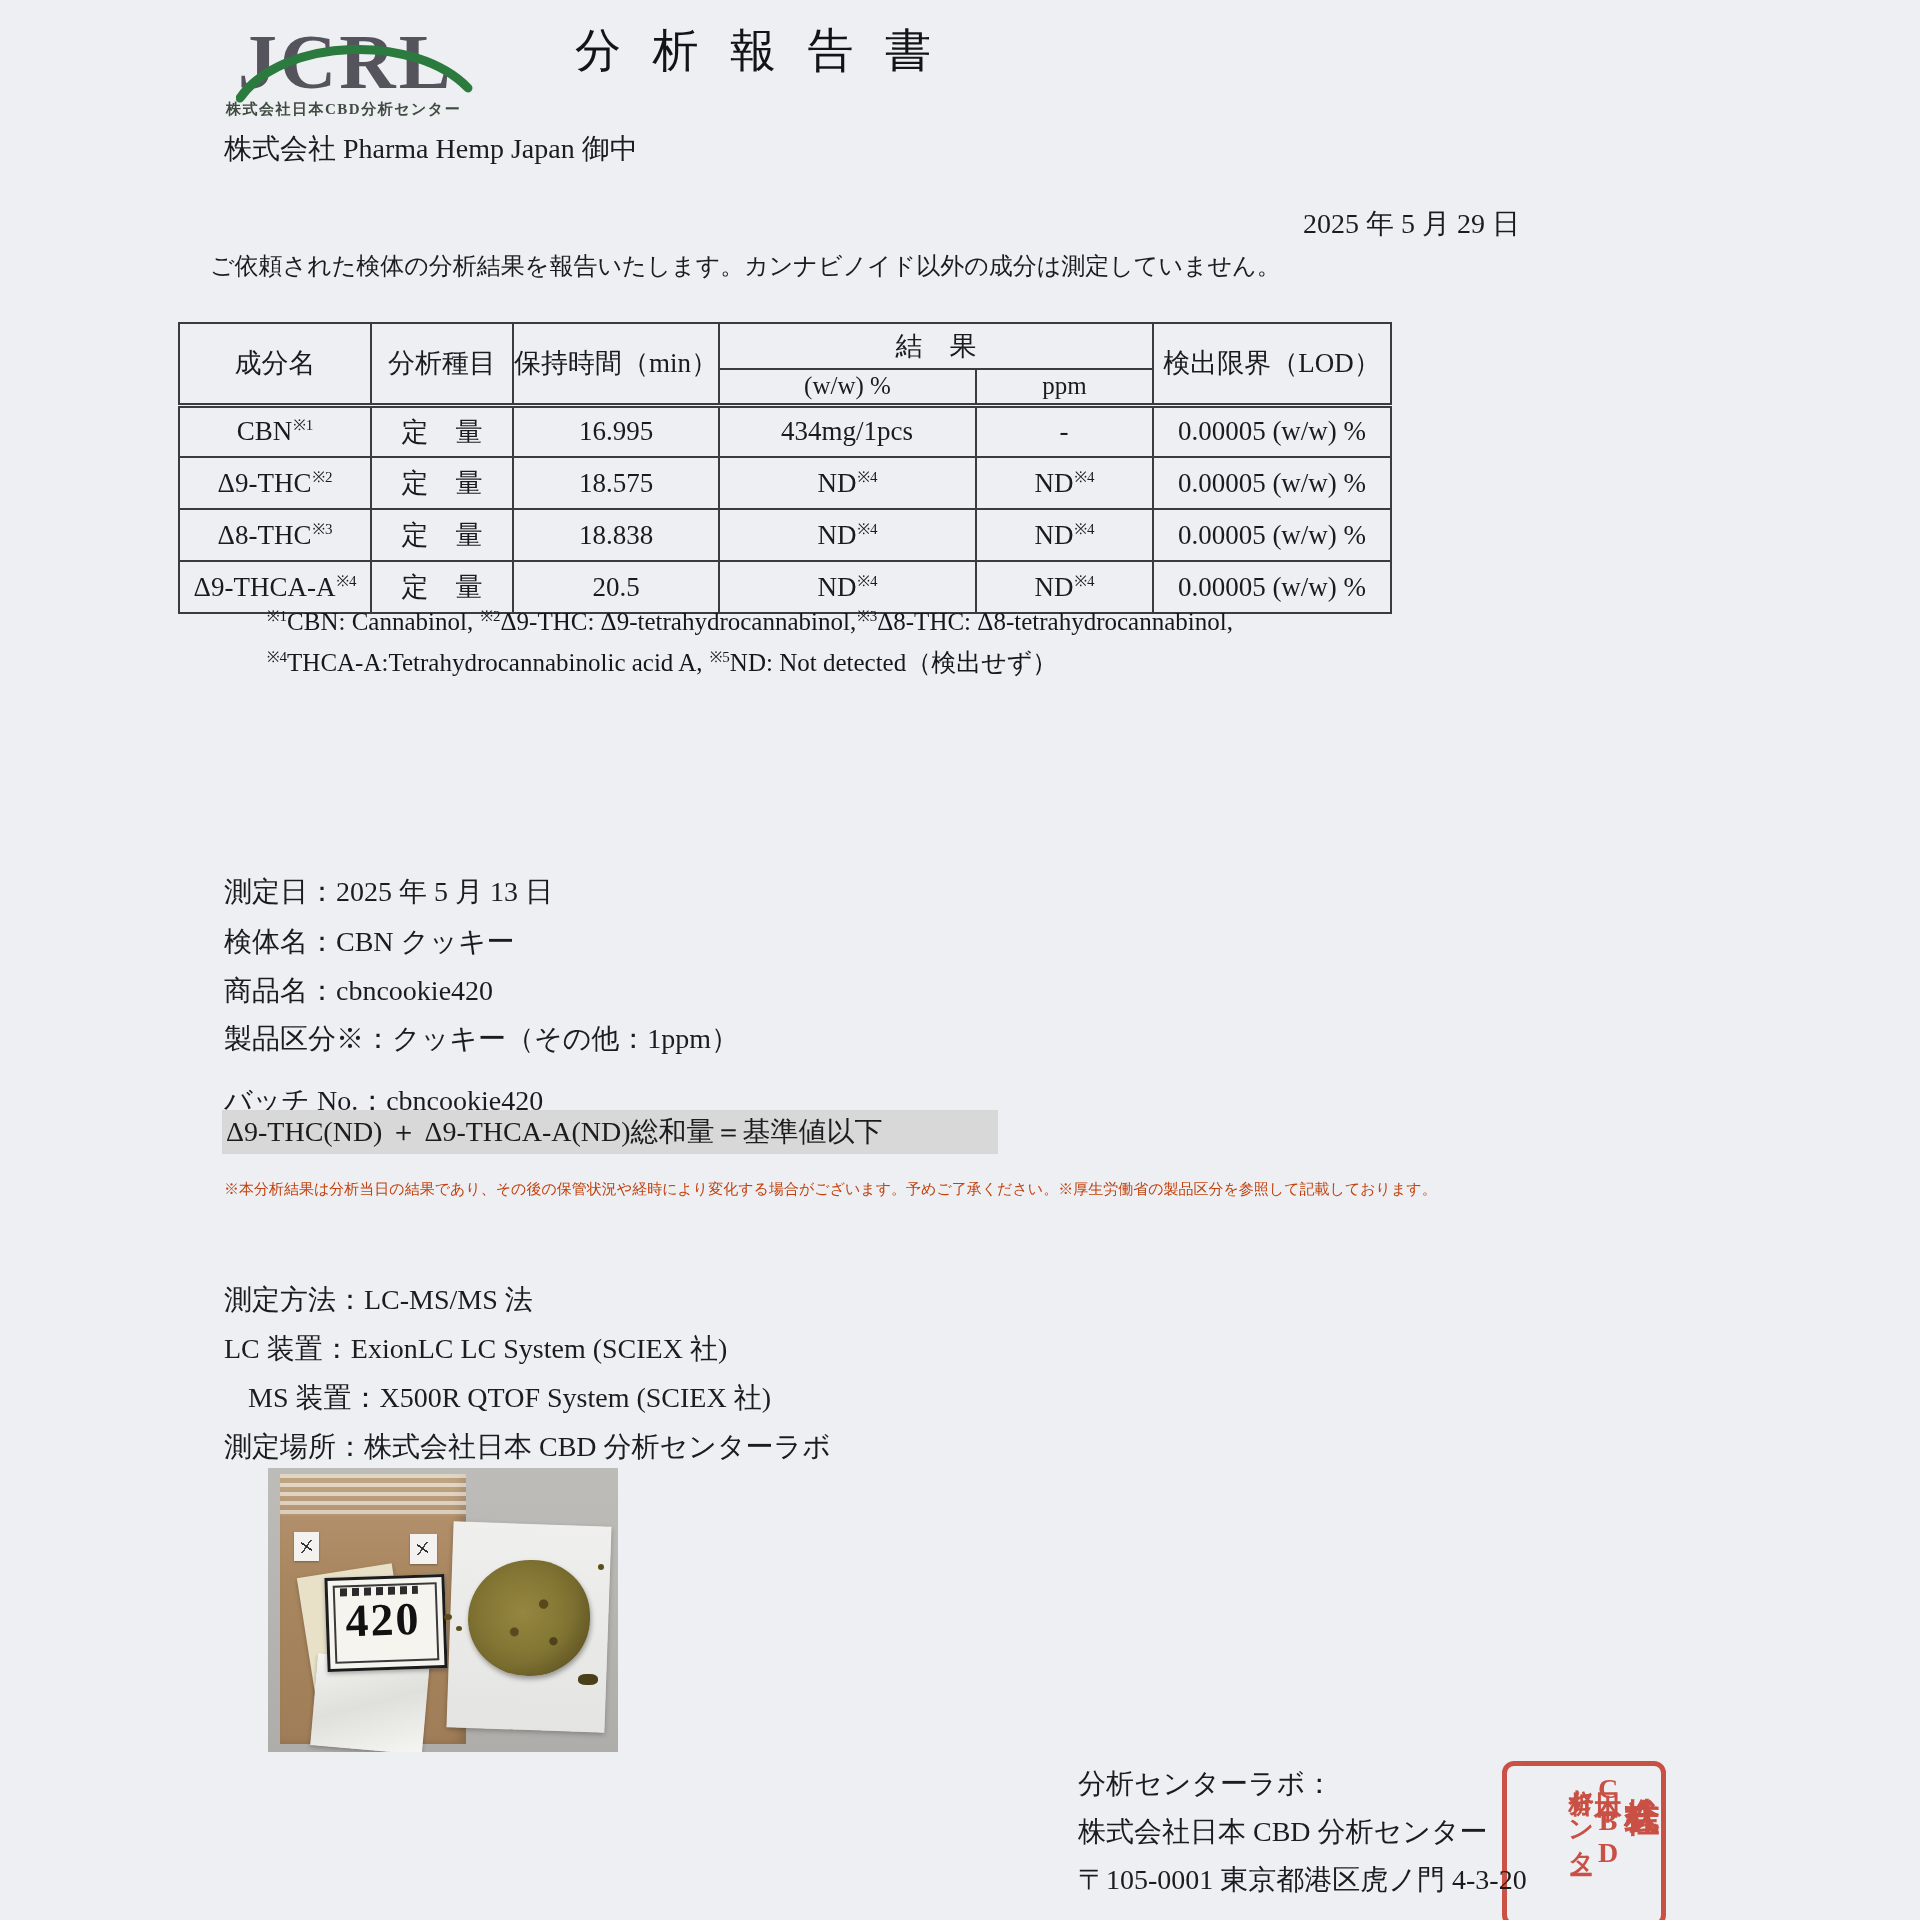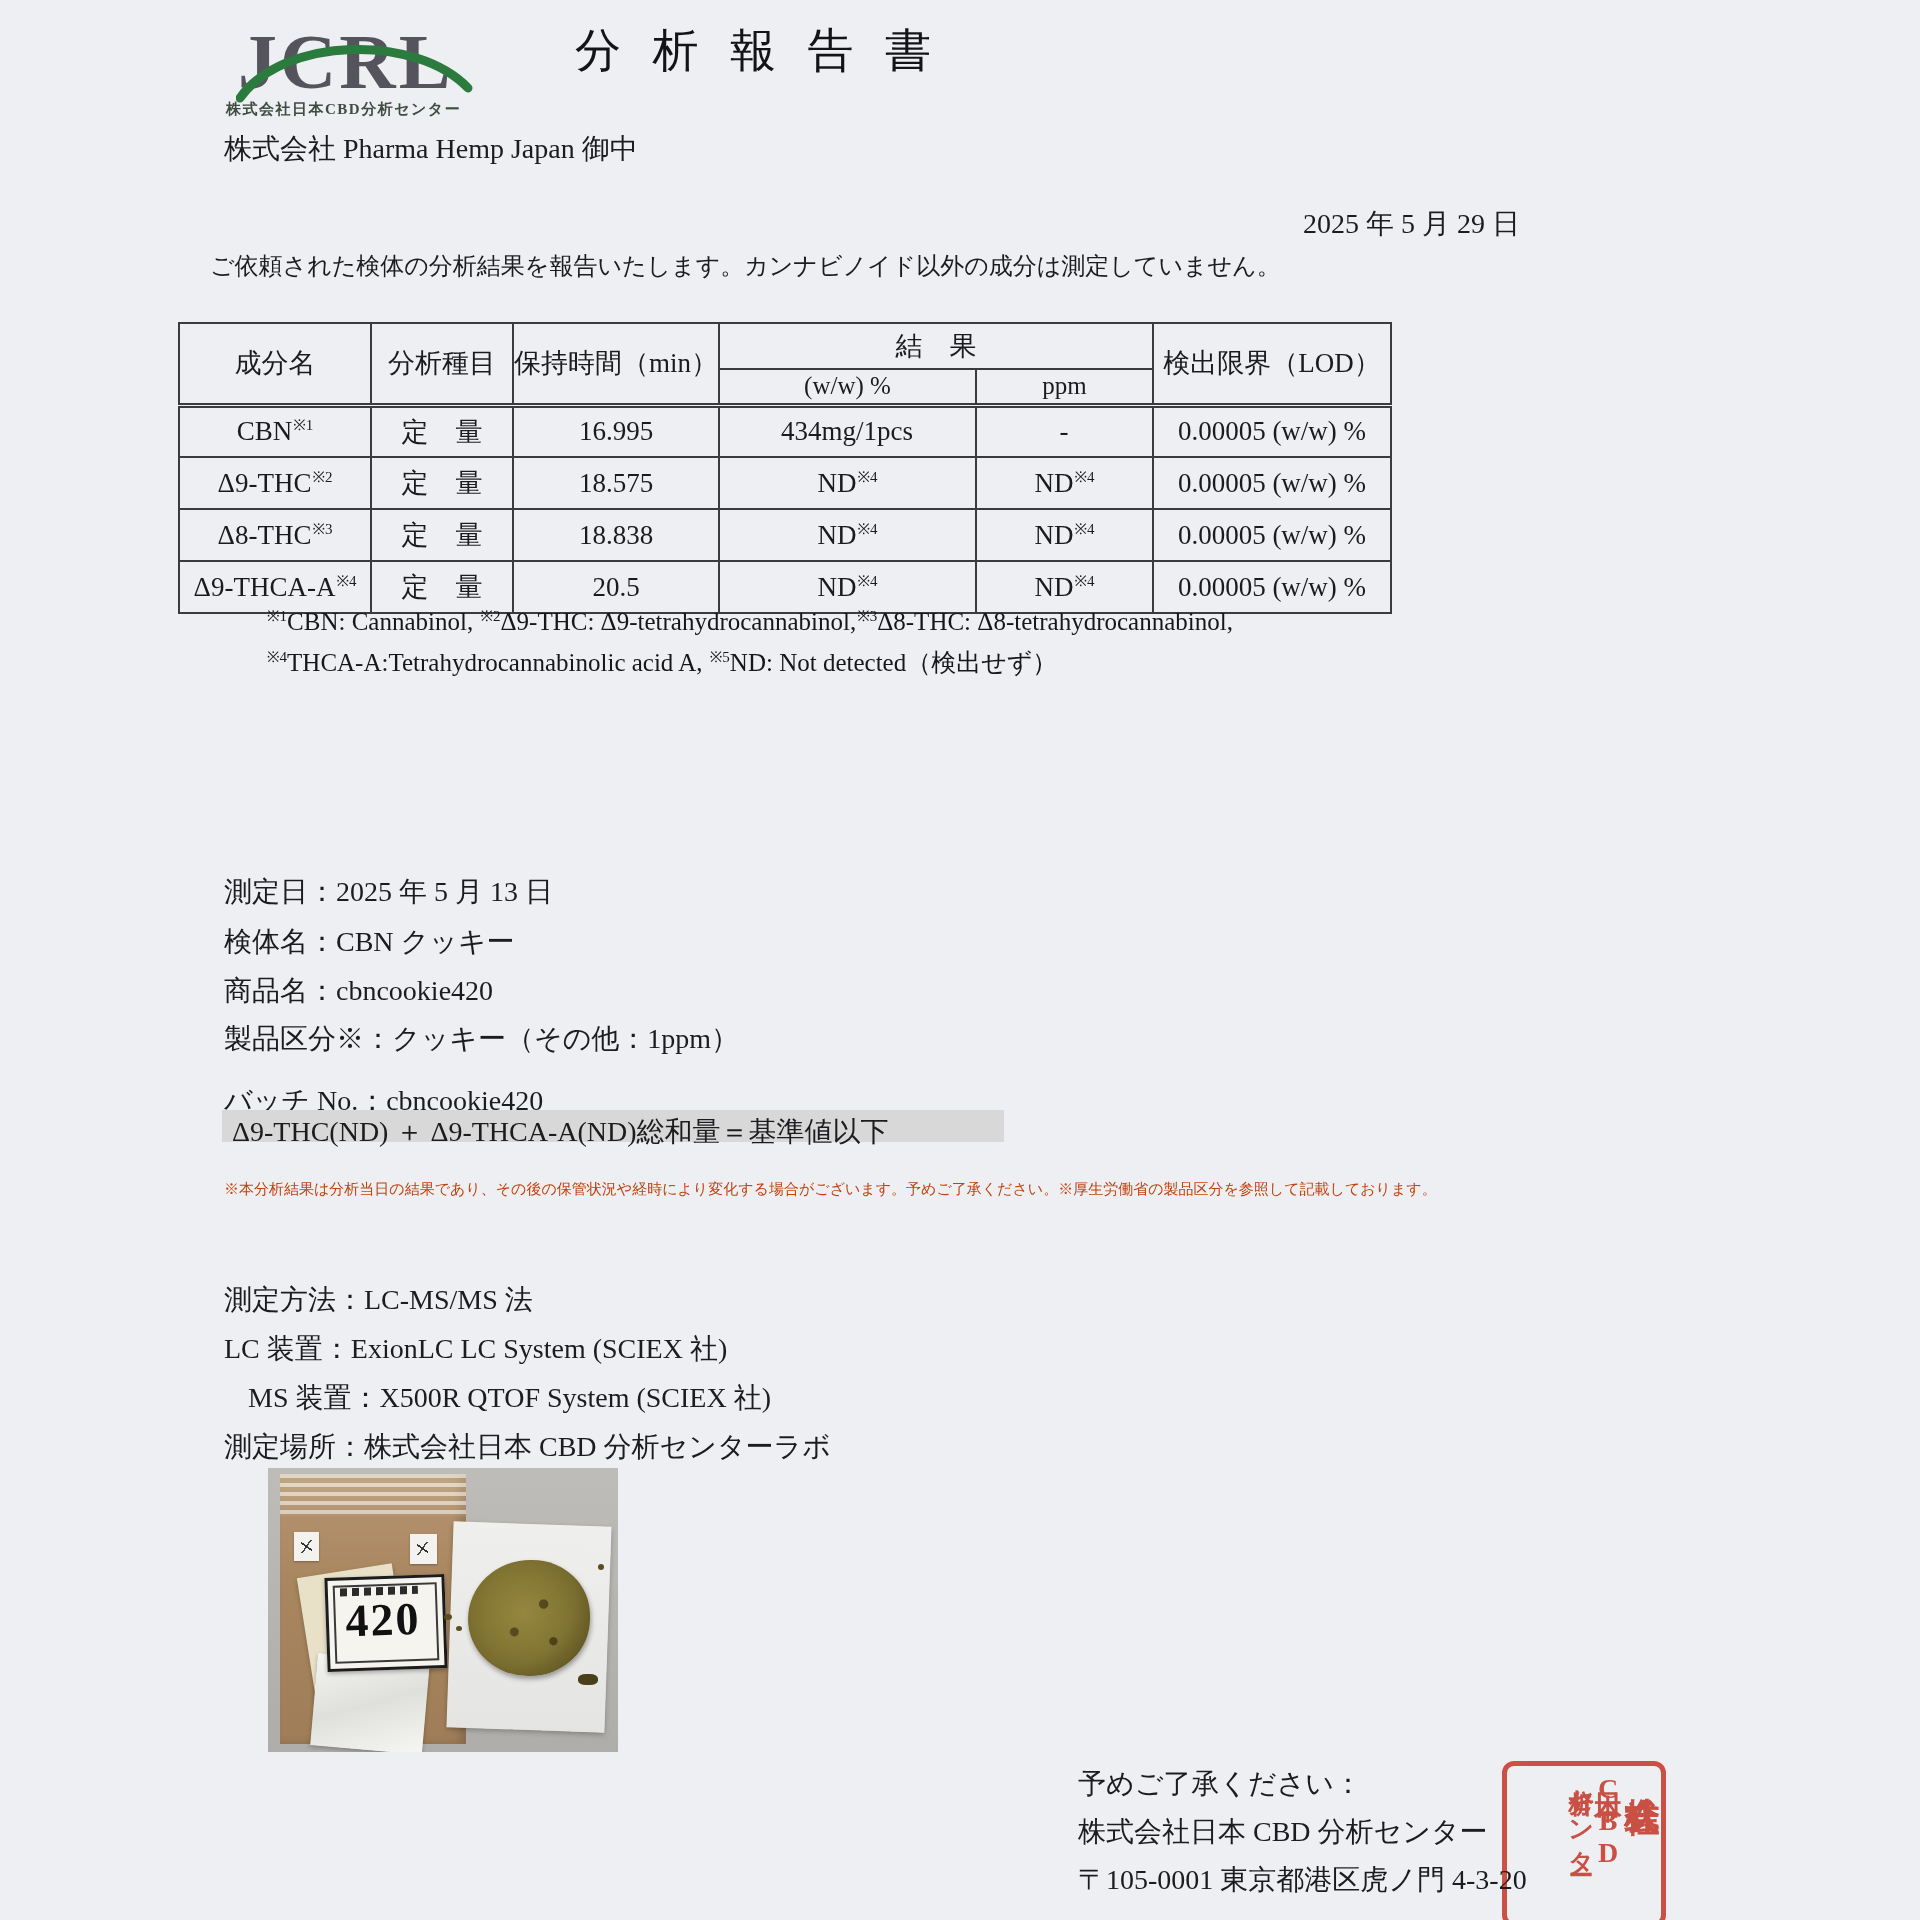--- a/index.html
+++ b/index.html
@@ -36,22 +36,22 @@
   .sup{font-size:15px; vertical-align:super; line-height:0; margin-left:1px;}
 
   
   .footnote{left:266px; font-size:25px; color:#17171a;}
   .fn1{top:608px;} .fn2{top:646px;}
 
   
   .detail{left:224px; font-size:28px;}
   .d1{top:873px;} .d2{top:923px;} .d3{top:972px;} .d4{top:1020px;} .d5{top:1082px;}
   .thc-sum{
-    left:222px; top:1110px; width:772px; height:32px;
-    background:#d8d8d9; font-size:28px; line-height:44px; padding-left:10px;
+    left:222px; top:1110px; width:772px; height:44px;
+    background:#d8d8d9; font-size:28px; line-height:44px; padding-left:4px;
   }
   .disclaimer{left:224px; top:1180px; font-size:15px; color:#c2410c;}
 
   
   .m1{top:1281px;} .m2{top:1330px;} .m3{top:1379px;margin-left:24px;} .m4{top:1428px;}
 
   
   .photo{
     left:268px; top:1468px; width:350px; height:284px;
     background:linear-gradient(180deg,#bdbcb8 0%,#b4b3af 60%,#aeada9 100%);
@@ -231,21 +231,21 @@
       <div class="num">420</div>
     </div>
     <div class="sheet"></div>
     <div class="cookie"></div>
     <div class="crumb c1"></div>
     <div class="crumb c2"></div>
     <div class="crumb c3"></div>
     <div class="crumb c4"></div>
   </div>
 
-  <div class="abs footer-line f1">予めご了承ください：</div>
+  <div class="abs footer-line f1">分析センターラボ：</div>
   <div class="abs footer-line f2">株式会社日本 CBD 分析センター</div>
   <div class="abs footer-line f3">〒105-0001  東京都港区虎ノ門  4-3-20</div>
 
   <div class="abs seal">
     <span class="col-r">株式会社</span>
     <span class="col-m">日本CBD</span>
     <span class="col-l">分析センター</span>
   </div>
 
 </div>

